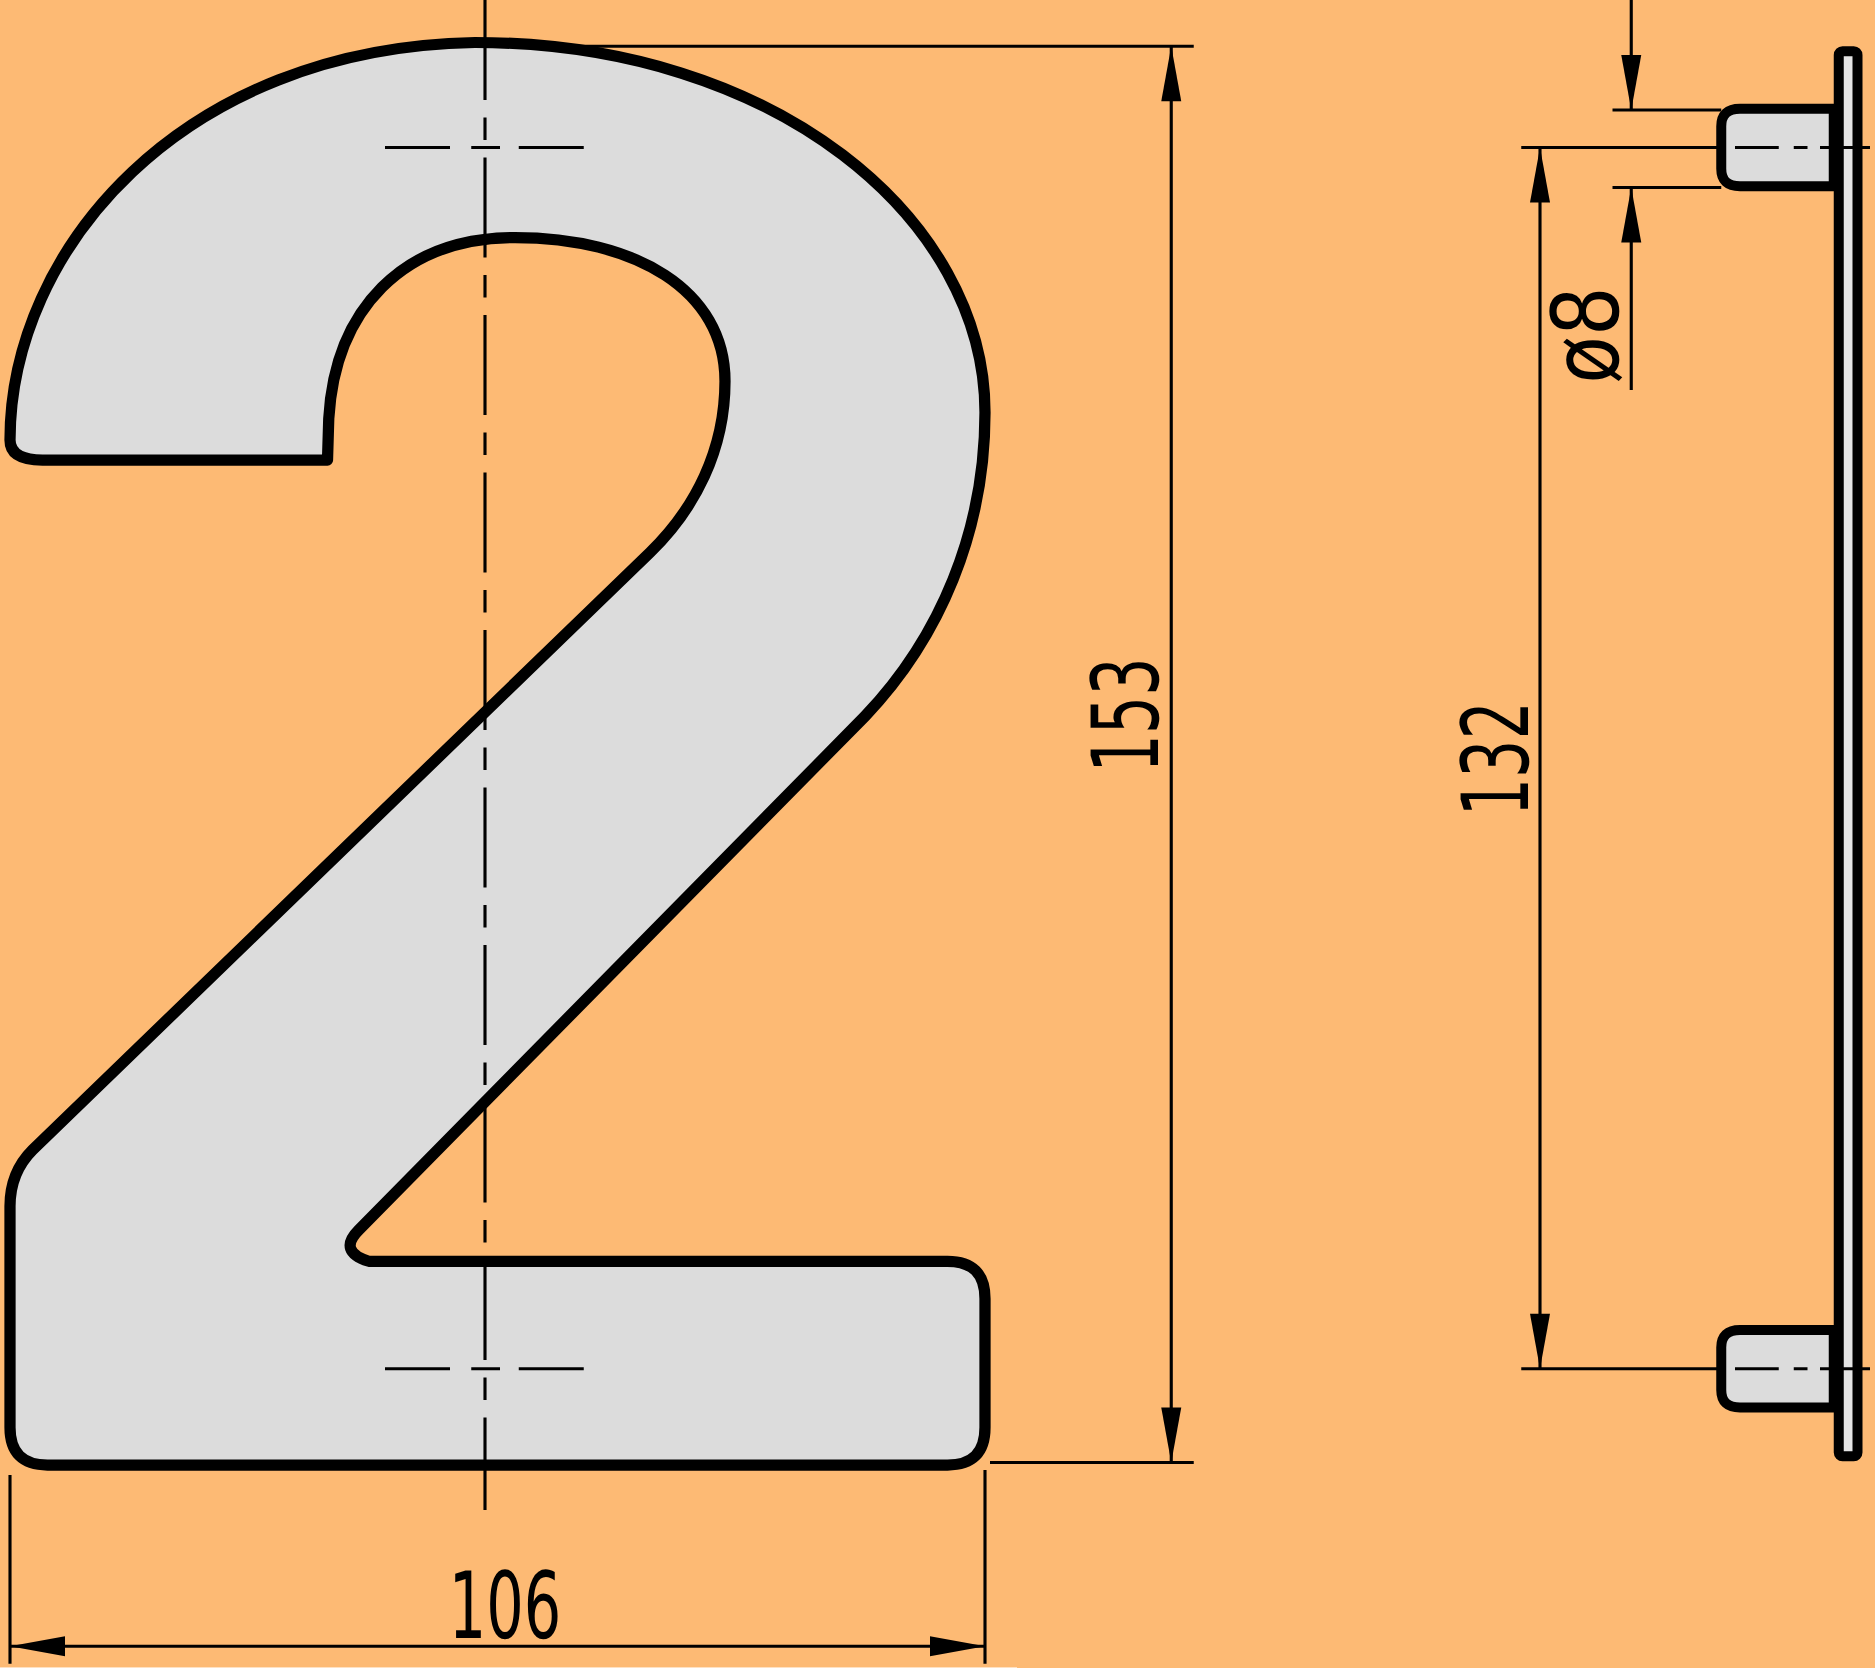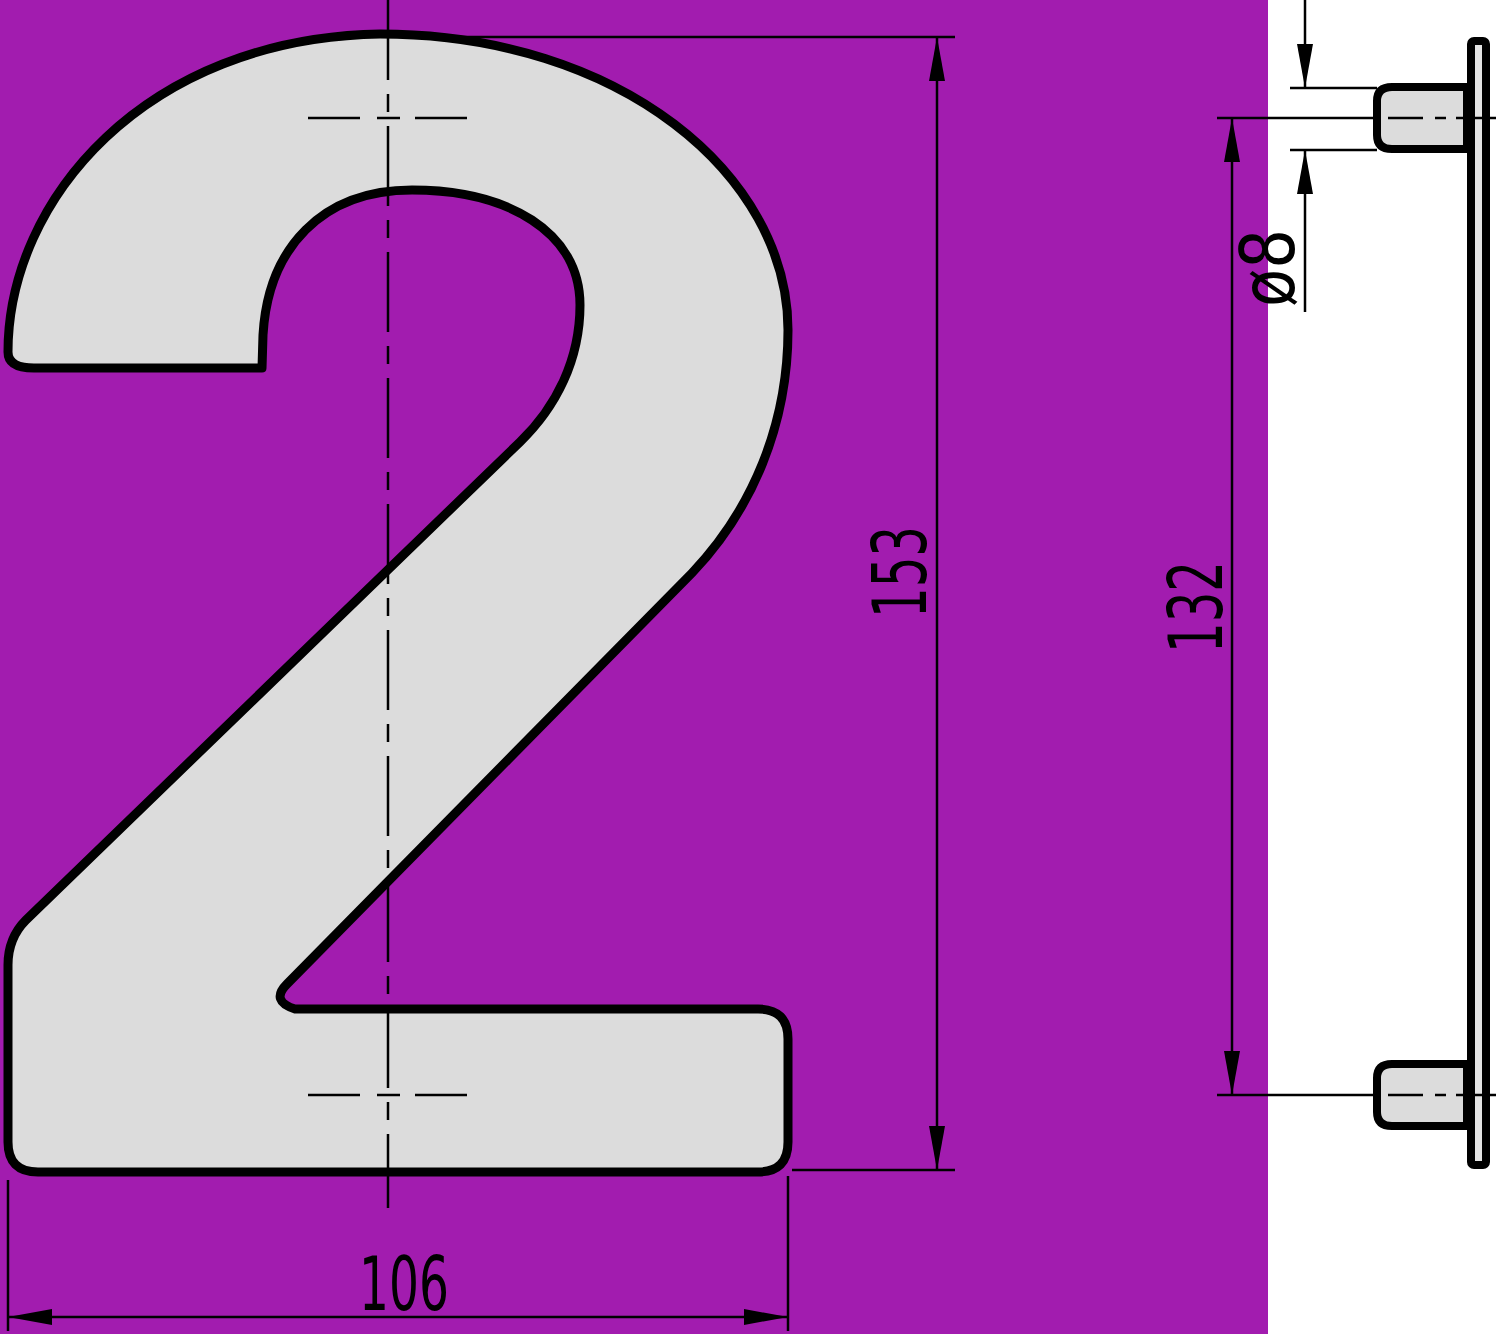--- a/index.html
+++ b/index.html
@@ -1,19 +1,19 @@
 <!DOCTYPE html>
 <html><head>
 <meta charset="utf-8">
 <style>
   html, body { margin: 0; padding: 0; background: #ffffff; }
   .stage {
     position: relative;
-    width: 1268px; height: 1334px;
-    background: #a21caf;
+    width: 1500px; height: 1334px;
+    background: #fdba74;
     font-family: "DejaVu Sans", sans-serif;
   }
   svg { display: block; }
   .dim-text {
     font-family: "DejaVu Sans", sans-serif;
     font-size: 74px;
     fill: #000000;
   }
 </style>
 </head>

